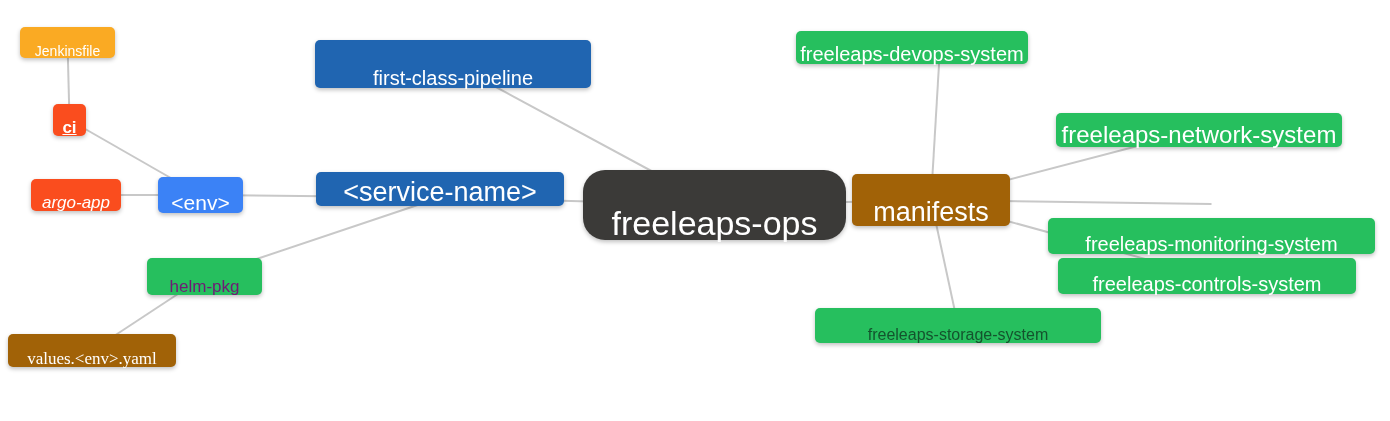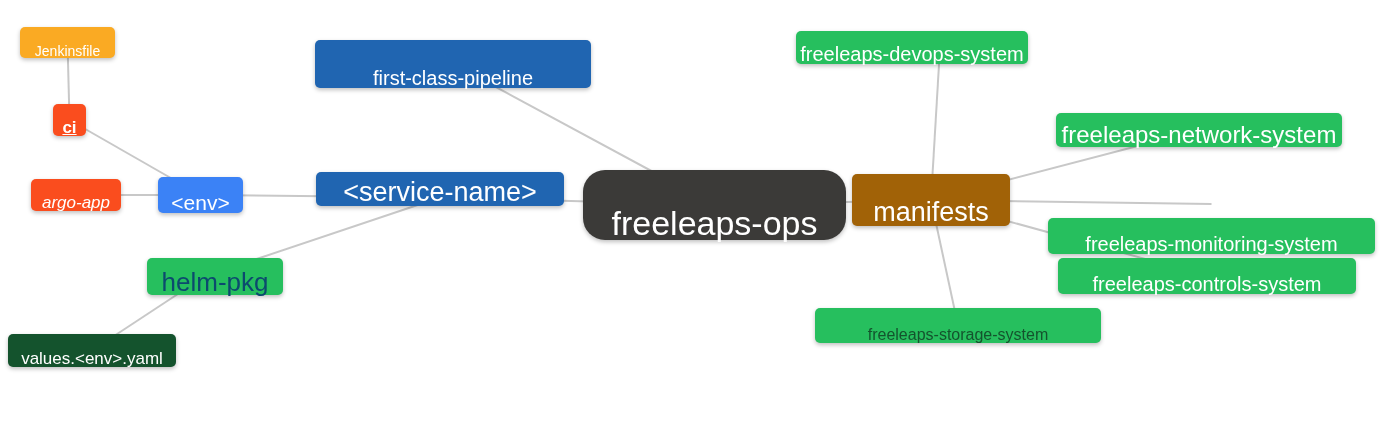--- a/index.html
+++ b/index.html
@@ -65,24 +65,24 @@
     </div>
     <div class="node bold" style="left: 53px; top: 104px; width: 33px; height: 32px; background: rgb(250, 77, 30); font-size: 17px; color: rgb(255, 255, 255); text-decoration: underline;">
       <span>ci</span>
     </div>
     <div class="node" style="left: 31px; top: 179px; width: 90px; height: 32px; background: rgb(250, 77, 30); font-size: 17px; color: rgb(255, 255, 255); font-style: italic;">
       <span>argo-app</span>
     </div>
     <div class="node" style="left: 158px; top: 177px; width: 85px; height: 36px; background: #3b82f6; font-size: 21px; color: rgb(255, 255, 255);">
       <span>&lt;env&gt;</span>
     </div>
-    <div class="node" style="left: 147px; top: 258px; width: 136px; height: 37px; background: rgb(38, 191, 94); font-size: 26px; color: #0c4a6e;">
+    <div class="node" style="left: 147px; top: 258px; width: 115px; height: 37px; background: rgb(38, 191, 94); font-size: 17px; color: #701a75;">
       <span>helm-pkg</span>
     </div>
-    <div class="node" style="left: 8px; top: 334px; width: 168px; height: 33px; background: #14532d; font-size: 17px; color: rgb(255, 255, 255);">
+    <div class="node" style="left: 8px; top: 334px; width: 168px; height: 33px; background: #a16207; font-size: 17px; color: rgb(255, 255, 255); font-family: Liberation Serif, serif;">
       <span>values.&lt;env&gt;.yaml</span>
     </div>
     <div class="node" style="left: 315px; top: 40px; width: 276px; height: 48px; background: rgb(32, 101, 177); font-size: 20px; color: rgb(255, 255, 255);">
       <span>first-class-pipeline</span>
     </div>
     <div class="node" style="left: 316px; top: 172px; width: 248px; height: 34px; background: rgb(32, 101, 177); font-size: 27px; color: rgb(255, 255, 255);">
       <span>&lt;service-name&gt;</span>
     </div>
     <div class="node" style="left: 583px; top: 170px; width: 263px; height: 70px; background: rgb(59, 58, 56); font-size: 34px; color: rgb(255, 255, 255); border-radius: 22px;">
       <span>freeleaps-ops</span>

